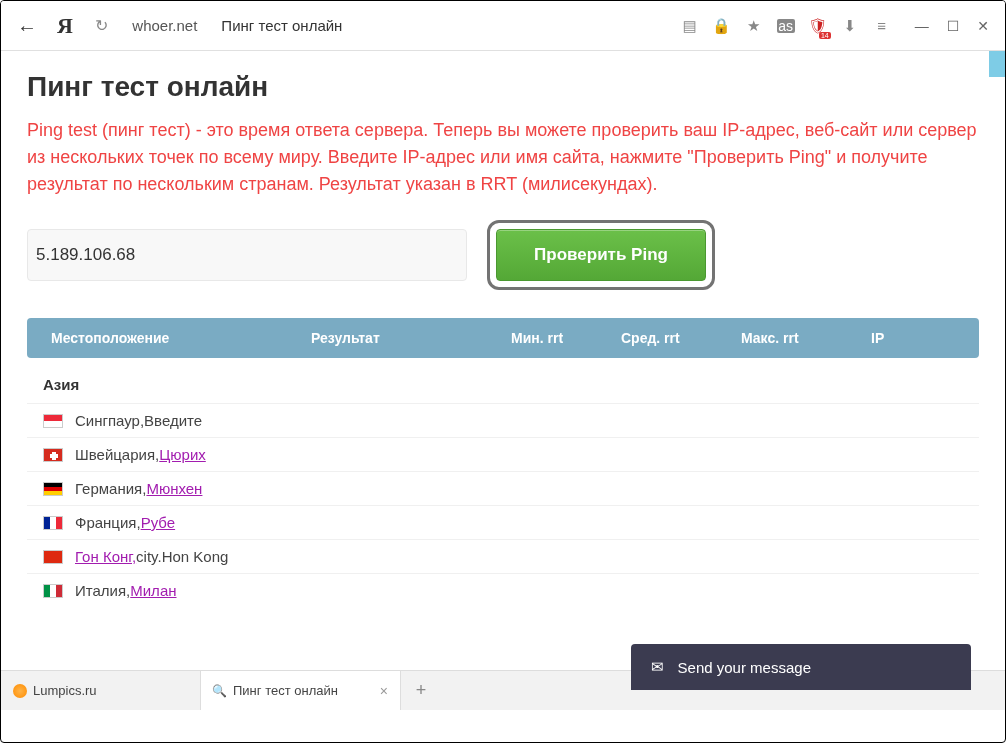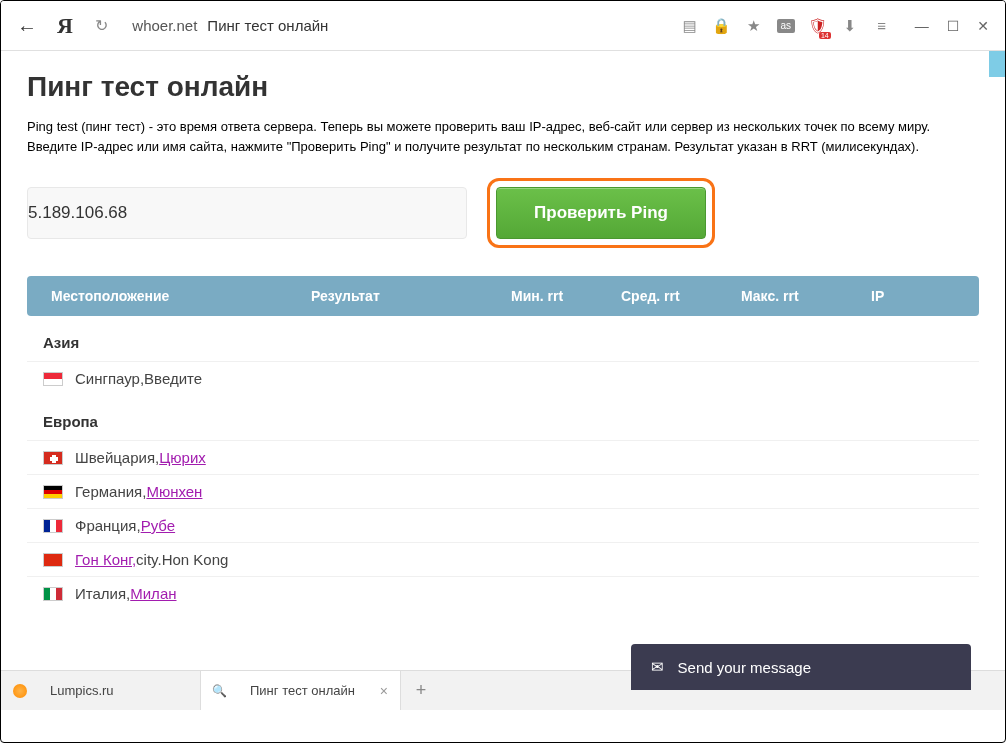--- a/index.html
+++ b/index.html
@@ -2,40 +2,40 @@
 <html><head>
 <meta charset="utf-8">
 <style>
 * { margin: 0; padding: 0; box-sizing: border-box; }
 body { font-family: Arial, sans-serif; background: #fff; width: 1006px; height: 743px; overflow: hidden; position: relative; border: 1px solid #000; border-radius: 4px; }
 
 .browser-toolbar { height: 50px; background: #fff; display: flex; align-items: center; padding: 0 16px; gap: 14px; border-bottom: 1px solid #e0e0e0; }
 .nav-arrow { font-size: 20px; color: #333; cursor: pointer; }
 .yandex-logo { font-family: Georgia, serif; font-size: 22px; color: #333; font-weight: bold; cursor: pointer; margin-left: 6px; }
 .refresh-icon { font-size: 16px; color: #888; cursor: pointer; margin-left: 8px; }
-.address-bar { flex: 1; display: flex; align-items: flex-start; gap: 6px; padding: 4px 10px; font-size: 15px; }
+.address-bar { flex: 1; display: flex; align-items: flex-start; gap: 20px; padding: 4px 10px; font-size: 15px; }
 .addr-domain { color: #555; }
 .addr-title { color: #333; margin-left: 4px; }
 .toolbar-icons { display: flex; align-items: center; gap: 14px; color: #888; font-size: 15px; }
 .toolbar-icon { cursor: pointer; display: inline-flex; align-items: center; justify-content: center; width: 18px; height: 18px; }
 .shield-icon { position: relative; color: #c22; }
 .shield-badge { position: absolute; bottom: -4px; right: -4px; background: #d33; color: #fff; font-size: 7px; padding: 0 2px; border-radius: 2px; }
 .window-controls { display: flex; gap: 18px; margin-left: 10px; color: #666; font-size: 14px; }
 .window-btn { cursor: pointer; }
 
 .content-wrapper { height: 619px; overflow-y: auto; position: relative; }
 .scrollbar-marker { position: absolute; right: 0; top: 0; width: 16px; height: 26px; background: #7ecce6; }
 
 .page { padding: 20px 26px 10px 26px; }
 .page-title { font-size: 28px; font-weight: bold; color: #333; margin-bottom: 14px; }
-.page-desc { font-size: 13px; color: #000000; line-height: 1.5; margin-bottom: 22px; }
+.page-desc { font-size: 18px; color: #ef4444; line-height: 1.5; margin-bottom: 22px; }
 
 .ping-form { display: flex; gap: 20px; align-items: center; margin-bottom: 28px; }
-.ip-input { flex: 0 0 440px; height: 52px; border: 1px solid #e8e8e8; background: #f8f8f8; padding: 0 0; font-size: 17px; color: #333; border-radius: 4px; }
-.ping-btn-wrap { border: 3px solid #f97316; border-radius: 12px; padding: 6px; }
+.ip-input { flex: 0 0 440px; height: 52px; border: 1px solid #e8e8e8; background: #f8f8f8; padding: 0 8px; font-size: 17px; color: #333; border-radius: 4px; }
+.ping-btn-wrap { border: 3px solid #737373; border-radius: 12px; padding: 6px; }
 .ping-btn { width: 210px; height: 52px; background: linear-gradient(#6bc049, #54a836); border: 1px solid #4a9830; color: #fff; font-size: 17px; font-weight: bold; border-radius: 4px; cursor: pointer; box-shadow: inset 0 1px 0 rgba(255,255,255,0.3); }
 
 .table-header { background: #7aabc3; color: #fff; display: flex; padding: 12px 16px; font-size: 14px; font-weight: bold; border-radius: 4px; }
 .col-loc { flex: 0 0 260px; margin-left: 8px; }
 .col-res { flex: 0 0 200px; }
 .col-min { flex: 0 0 110px; }
 .col-avg { flex: 0 0 120px; }
 .col-max { flex: 0 0 130px; }
 .col-ip { flex: 1; }
 
@@ -53,21 +53,21 @@
 .flag-de { background: linear-gradient(#000 33%, #dd0000 33% 66%, #ffce00 66%); }
 .flag-es { background: linear-gradient(#c60b1e 25%, #ffc400 25% 75%, #c60b1e 75%); }
 .flag-fr { background: linear-gradient(90deg, #002395 33%, #fff 33% 66%, #ed2939 66%); }
 .flag-hk { background: #de2910; }
 .flag-it { background: linear-gradient(90deg, #009246 33%, #fff 33% 66%, #ce2b37 66%); }
 
 .chat-widget { position: absolute; bottom: 52px; right: 34px; width: 340px; height: 46px; background: #3b3b50; color: #fff; display: flex; align-items: center; padding: 0 20px; font-size: 15px; border-radius: 4px 4px 0 0; cursor: pointer; }
 .chat-icon { margin-right: 14px; font-size: 15px; }
 
 .tabbar { height: 40px; background: #f2f2f2; border-top: 1px solid #ddd; display: flex; align-items: stretch; }
-.tab { display: flex; align-items: center; padding: 0 12px; gap: 23px; border-right: 1px solid #ddd; font-size: 13px; color: #444; min-width: 200px; cursor: pointer; }
+.tab { display: flex; align-items: center; padding: 0 12px; gap: 6px; border-right: 1px solid #ddd; font-size: 13px; color: #444; min-width: 200px; cursor: pointer; }
 .tab.active { background: #fff; }
 .tab-favicon { width: 14px; height: 14px; display: inline-flex; align-items: center; justify-content: center; font-size: 12px; }
 .tab-title { flex: 1; white-space: nowrap; overflow: hidden; text-overflow: ellipsis; }
 .tab-close { color: #999; font-size: 14px; cursor: pointer; }
 .tab-new { width: 40px; display: flex; align-items: center; justify-content: center; color: #888; font-size: 18px; cursor: pointer; }
 .favicon-orange { width: 14px; height: 14px; background: radial-gradient(circle, #ffb347, #ff8c00); border-radius: 50%; }
 .favicon-search { color: #888; }
 </style>
 </head>
 <body>
@@ -77,21 +77,21 @@
   <span class="yandex-logo">Я</span>
   <span class="refresh-icon">↻</span>
   <div class="address-bar">
     <span class="addr-domain">whoer.net</span>
     <span class="addr-title">Пинг тест онлайн</span>
   </div>
   <div class="toolbar-icons">
     <span class="toolbar-icon">▤</span>
     <span class="toolbar-icon">🔒</span>
     <span class="toolbar-icon">★</span>
-    <span class="toolbar-icon" style="background:#888;color:#fff;font-size:10px;width:18px;height:14px;border-radius:2px;">as</span>
+    <span class="toolbar-icon" style="background:#888;color:#fff;font-size:14px;width:18px;height:14px;border-radius:2px;">as</span>
     <span class="toolbar-icon shield-icon">🛡<span class="shield-badge">14</span></span>
     <span class="toolbar-icon">⬇</span>
     <span class="toolbar-icon">≡</span>
   </div>
   <div class="window-controls">
     <span class="window-btn">—</span>
     <span class="window-btn">☐</span>
     <span class="window-btn">✕</span>
   </div>
 </div>
@@ -120,21 +120,20 @@
 
     <div class="region-title">Азия</div>
     <div class="location-list" id="asia-list">
         <div class="location-row">
           <span class="flag flag-sg"></span>
           <span class="country">Сингпаур, </span>
           <span class="country">Введите</span>
         </div>
       </div>
 
-    <div class="region-title">Европа</div>
     <div class="location-list" id="europe-list">
         <div class="location-row">
           <span class="flag flag-ch"></span>
           <span class="country">Швейцария, </span>
           <span class="city-link">Цюрих</span>
         </div>
         <div class="location-row">
           <span class="flag flag-de"></span>
           <span class="country">Германия, </span>
           <span class="city-link">Мюнхен</span>

